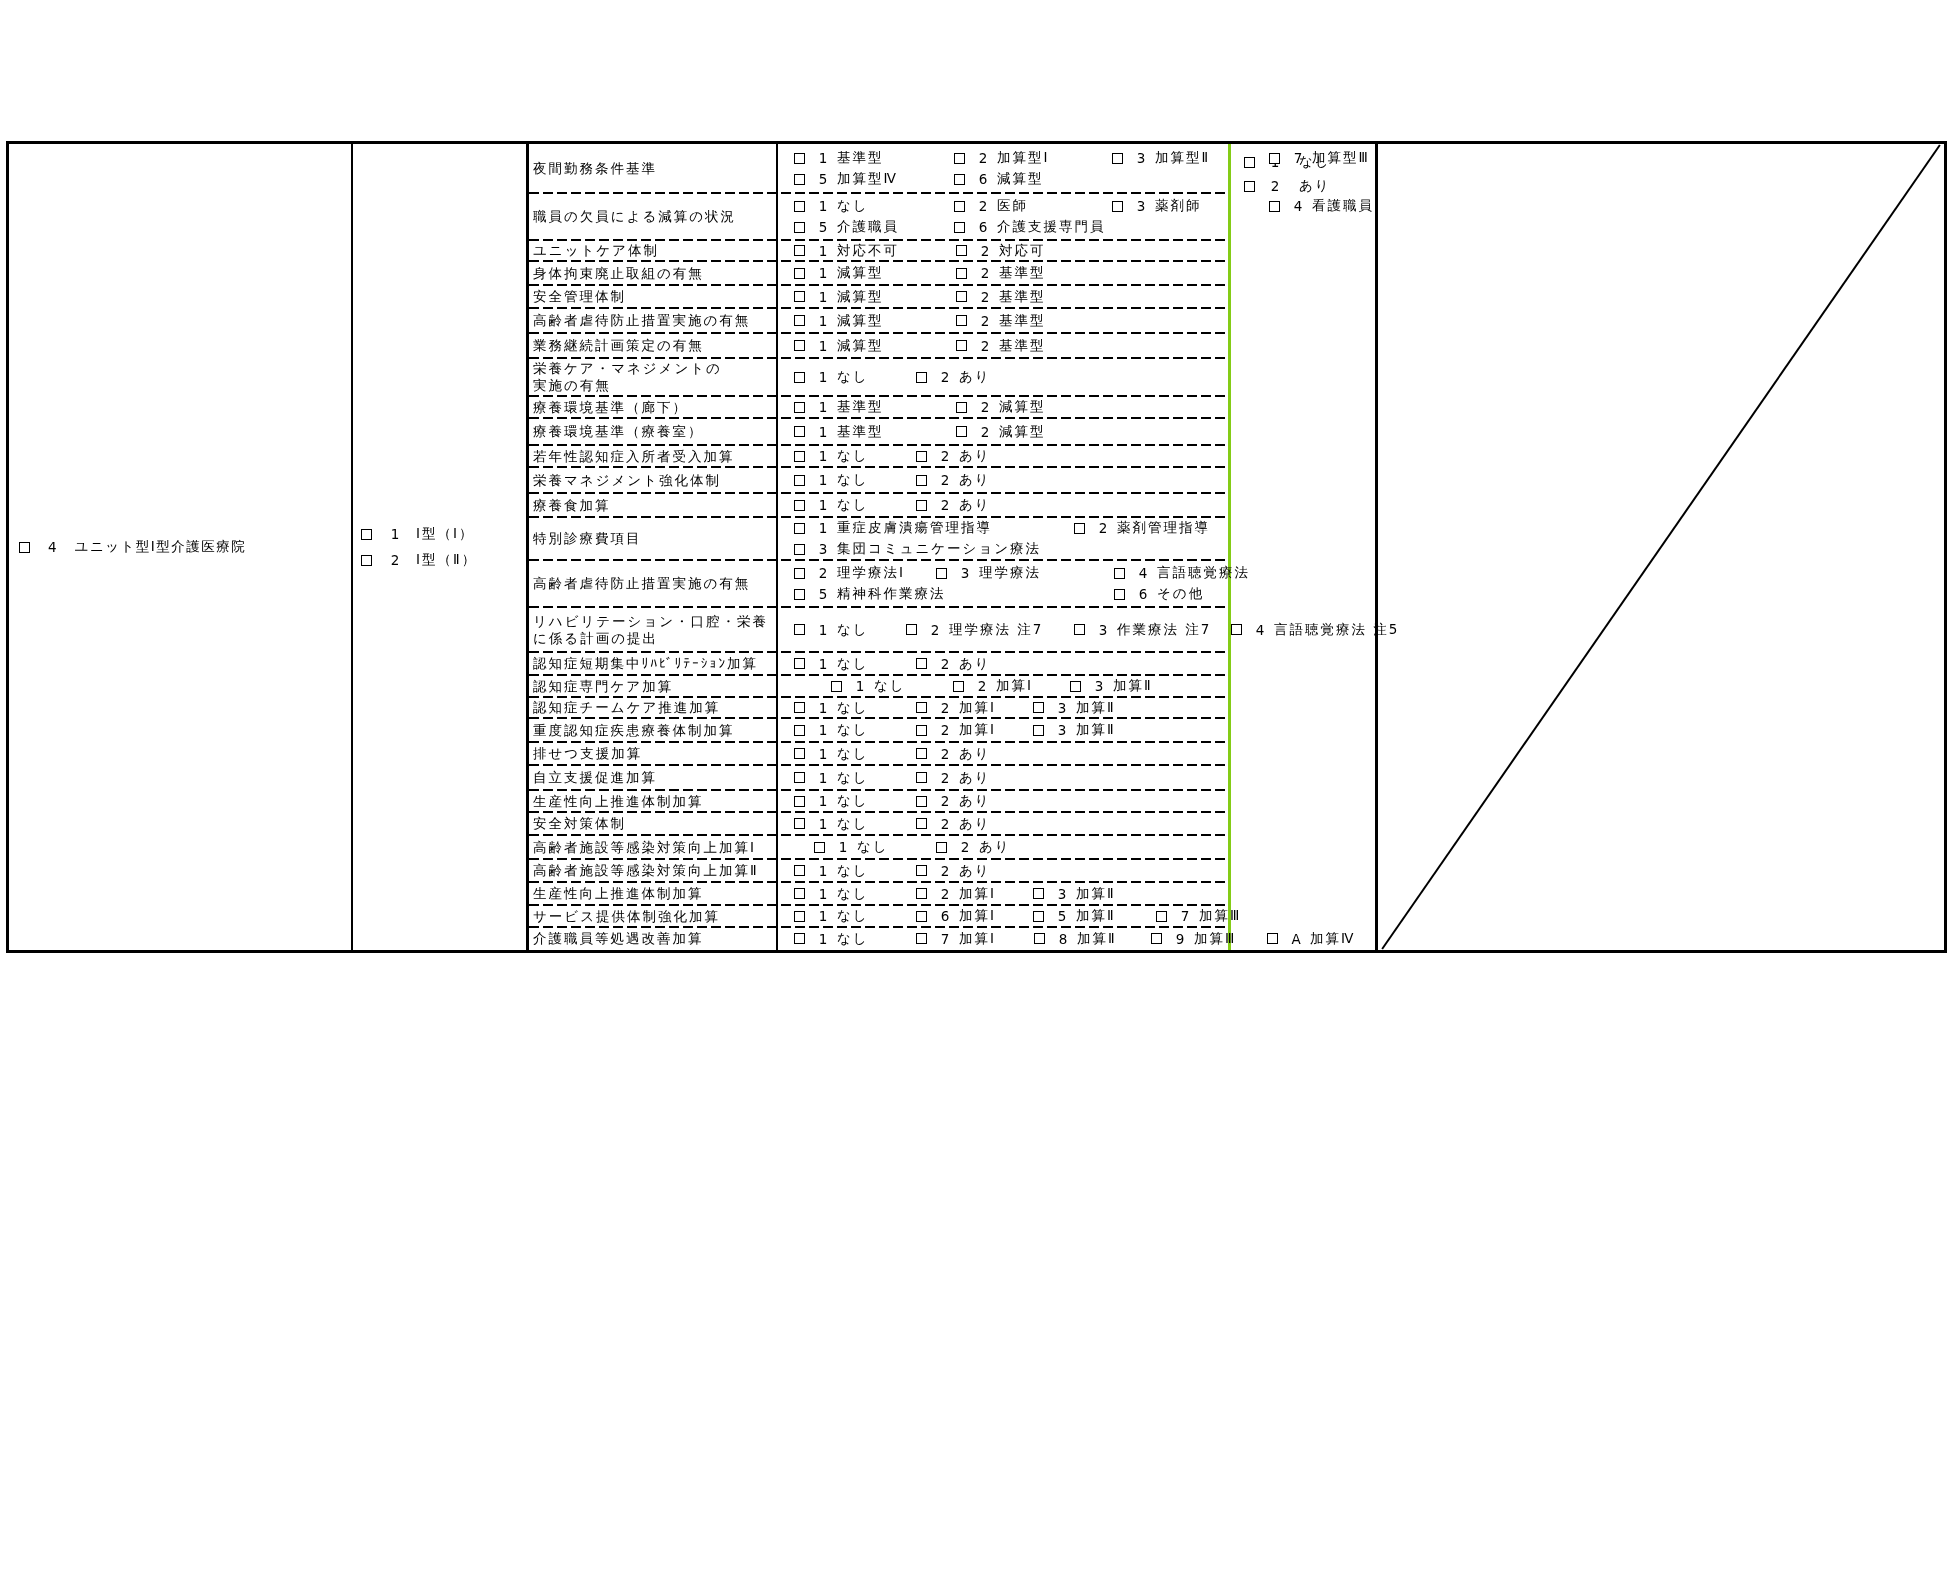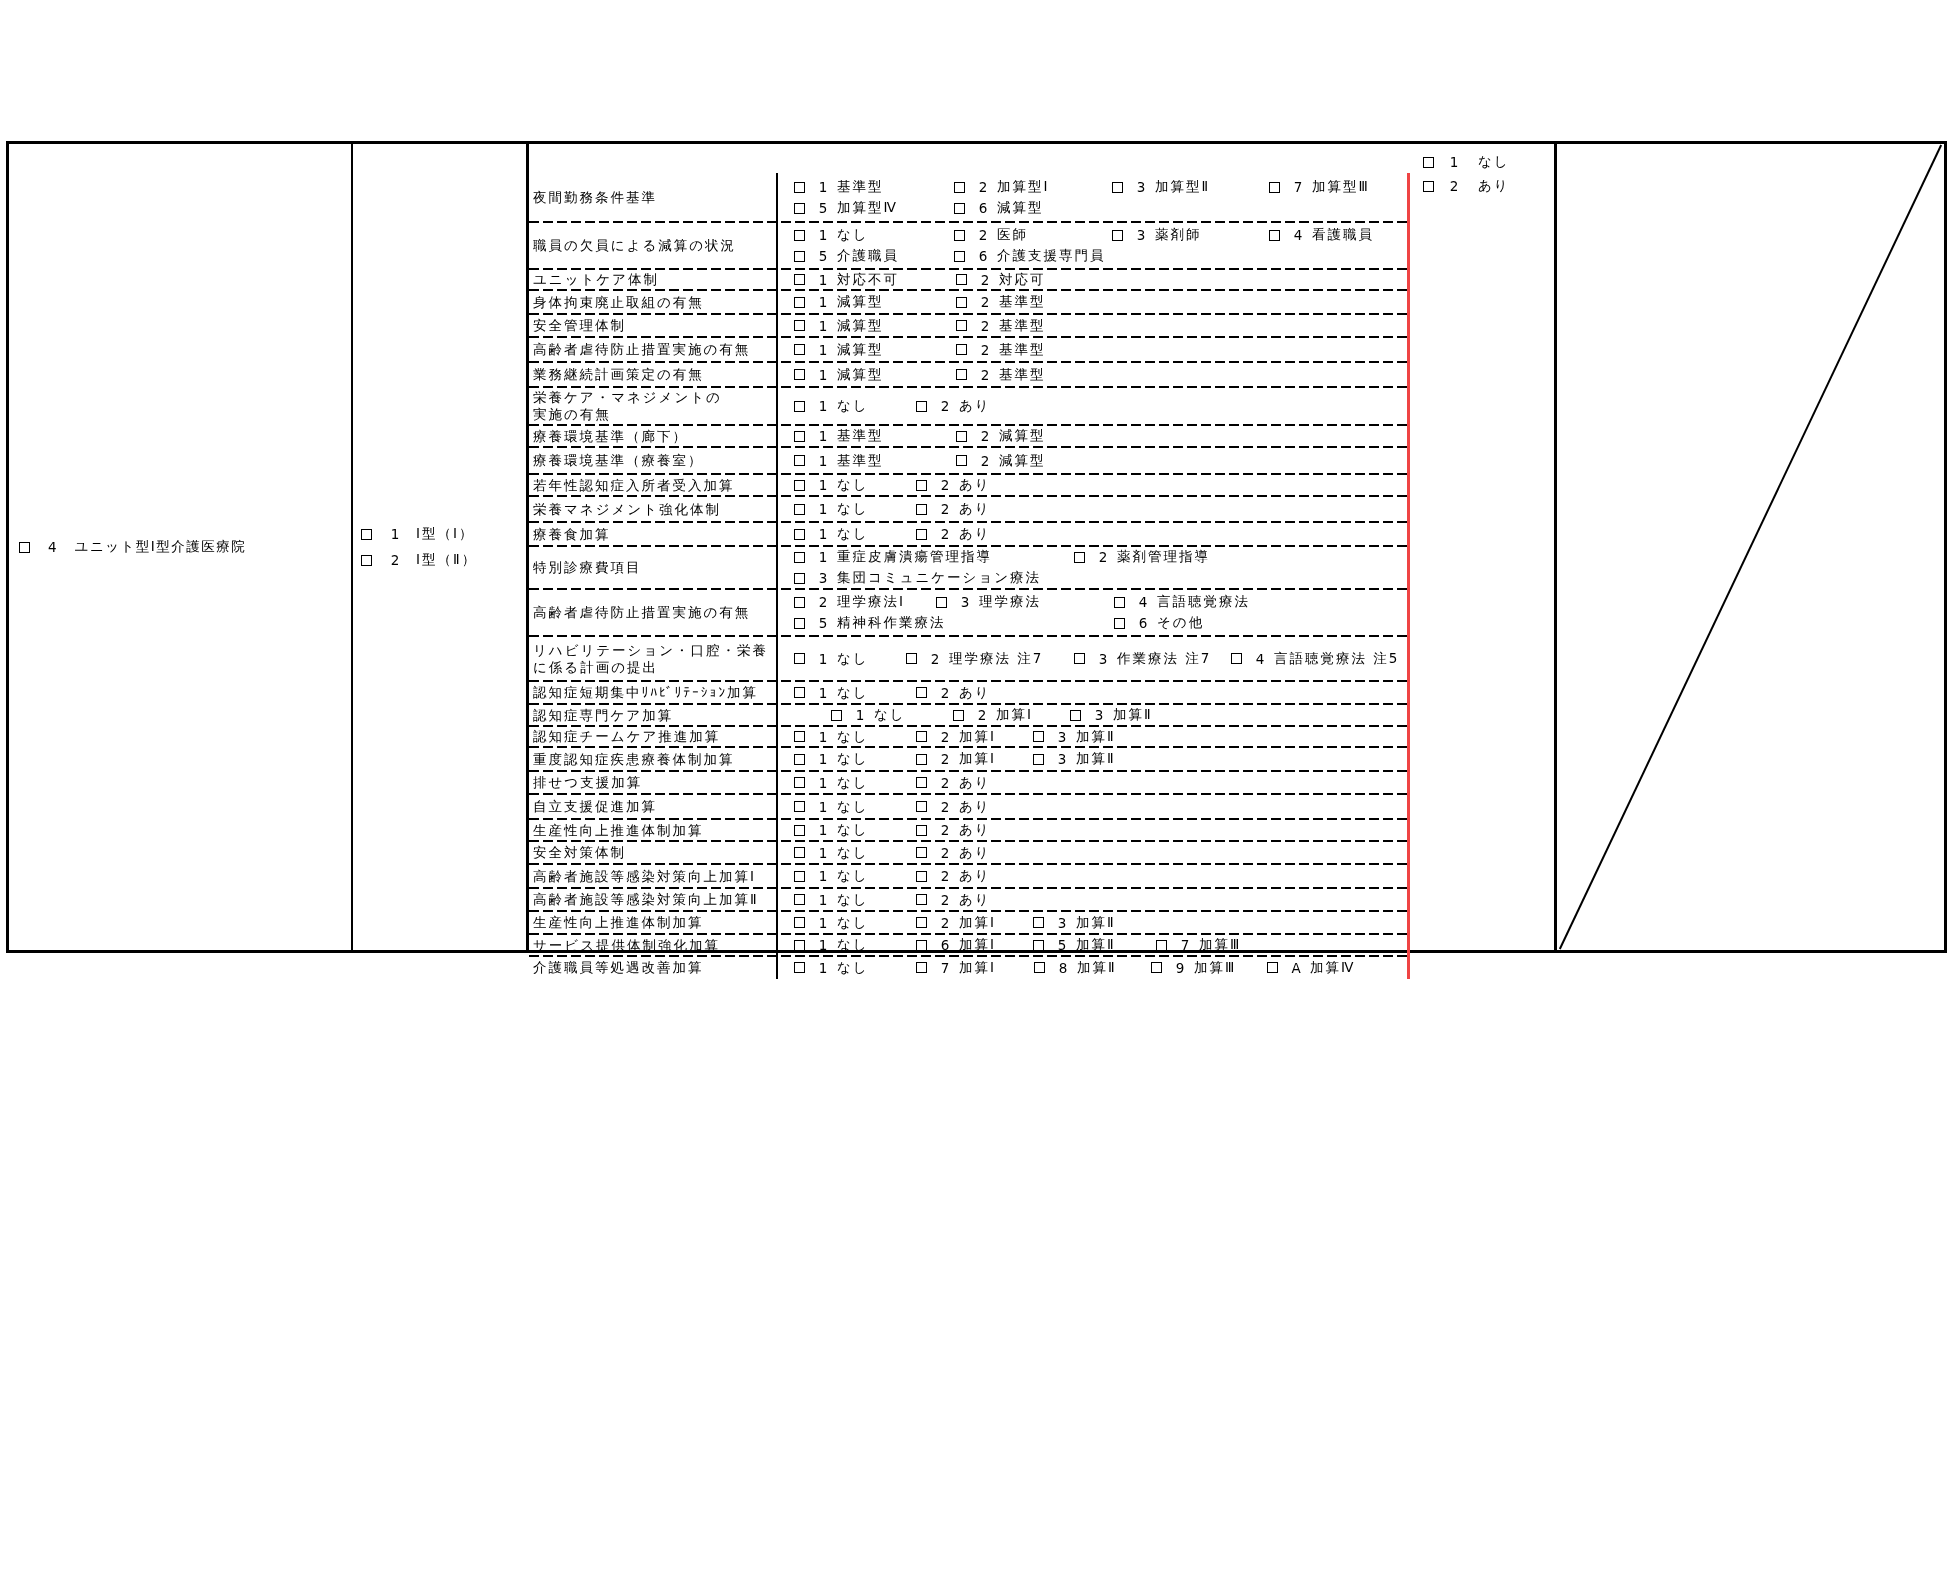--- a/index.html
+++ b/index.html
@@ -10,21 +10,21 @@
   }
   .sheet{
     position:absolute;left:6px;top:141px;width:1941px;height:812px;
     border:3px solid #000;box-sizing:border-box;display:flex;background:#fff;
   }
   .col{box-sizing:border-box;height:100%;}
   .colA{width:60px;border-right:2px solid #000;display:flex;align-items:center;padding-left:9px;}
   .colB{width:186px;border-right:2px solid #000;display:flex;align-items:center;padding-left:5px;font-size:13px;}
   .colC{width:344px;border-right:2px solid #000;display:flex;align-items:center;padding-left:10px;font-size:13.5px;}
   .colD{width:176px;border-right:3px solid #000;display:flex;flex-direction:column;justify-content:center;gap:8px;padding-left:8px;font-size:13.5px;}
-  .colEF{width:881px;border-right:3px solid #ef4444;display:flex;flex-direction:column;margin-top:29px;}
+  .colEF{width:702px;border-right:3px solid #84cc16;display:flex;flex-direction:column;}
   .colG{width:147px;border-right:3px solid #000;padding:9px 0 0 13px;display:flex;flex-direction:column;gap:6px;font-size:13.5px;}
   .colH{flex:1;position:relative;}
   .colH svg{position:absolute;inset:0;width:100%;height:100%;}
 
   .frow{display:flex;position:relative;box-sizing:border-box;flex:none;}
   .frow:not(.last)::after{
     content:"";position:absolute;left:0;right:0;bottom:-1px;height:2px;
     background:repeating-linear-gradient(90deg,#000 0 10px,transparent 10px 14px);
   }
   .flabel{
@@ -619,21 +619,21 @@
               <span class="t">なし</span>
             </div>
             <div class="opt" style="left: 138px;">
               <span class="cb"></span>
               <span class="n">2</span>
               <span class="t">あり</span>
             </div>
           </div>
         </div>
       </div>
-      <div class="frow" style="height: 24px;">
+      <div class="frow" style="height: 24px; gap: 20px;">
         <div class="flabel">
           <div>高齢者施設等感染対策向上加算Ⅰ</div>
         </div>
         <div class="fopts">
           <div class="oline">
             <div class="opt" style="left: 16px;">
               <span class="cb"></span>
               <span class="n">1</span>
               <span class="t">なし</span>
             </div>

